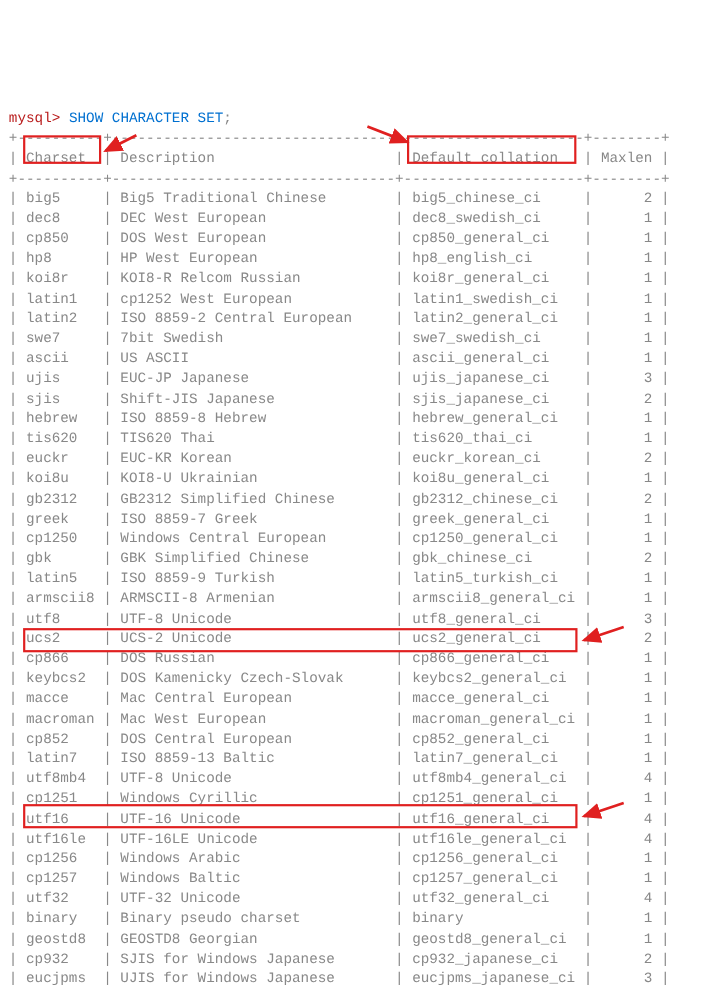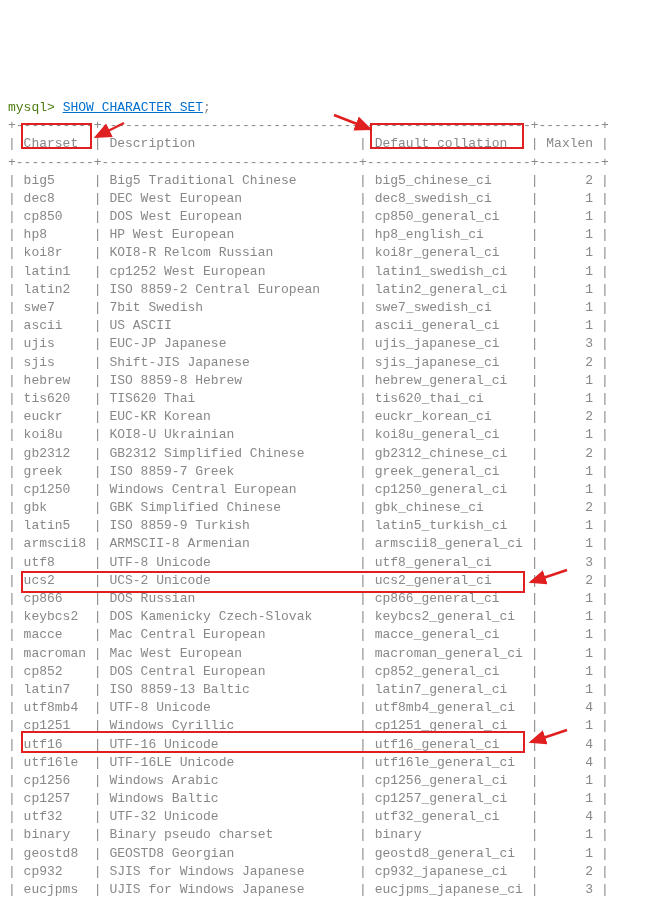--- a/index.html
+++ b/index.html
@@ -5,22 +5,22 @@
     body {
       font-family: 'Courier New', Consolas, monospace;
       font-size: 13px;
       background: #ffffff;
       margin: 0;
       padding: 8px;
       white-space: pre;
       line-height: 1.4;
       position: relative;
     }
-    .prompt { color: #4d7c0f; text-align: right; }
-    .keyword { color: #0070d0; text-decoration: underline; }
+    .prompt { color: #b91c1c; text-align: right; }
+    .keyword { color: #0070d0; }
     .punct { color: #888; }
     .tbl { color: #888; display: inline-block; }
     .hl-box {
       position: absolute;
       border: 2px solid #e02020;
       background: transparent;
       pointer-events: none;
     }
     .arrow {
       position: absolute;

